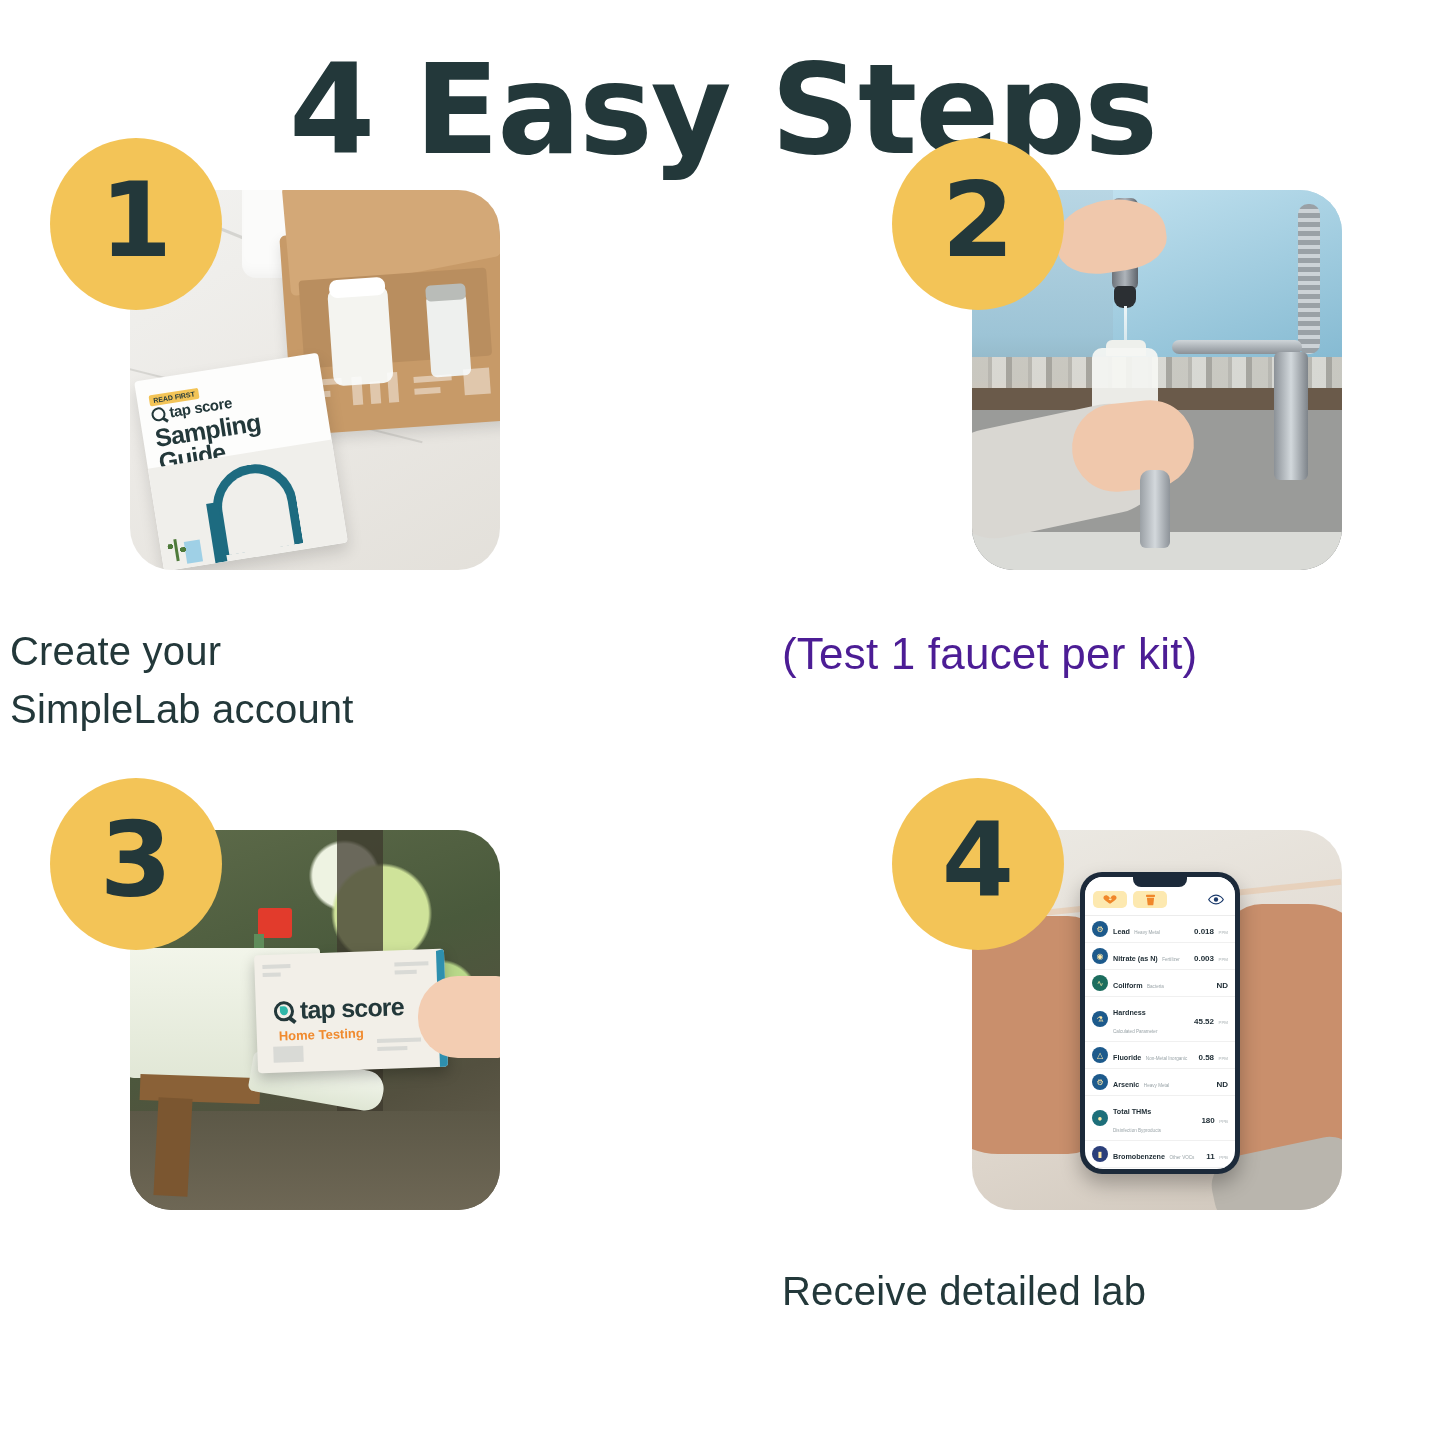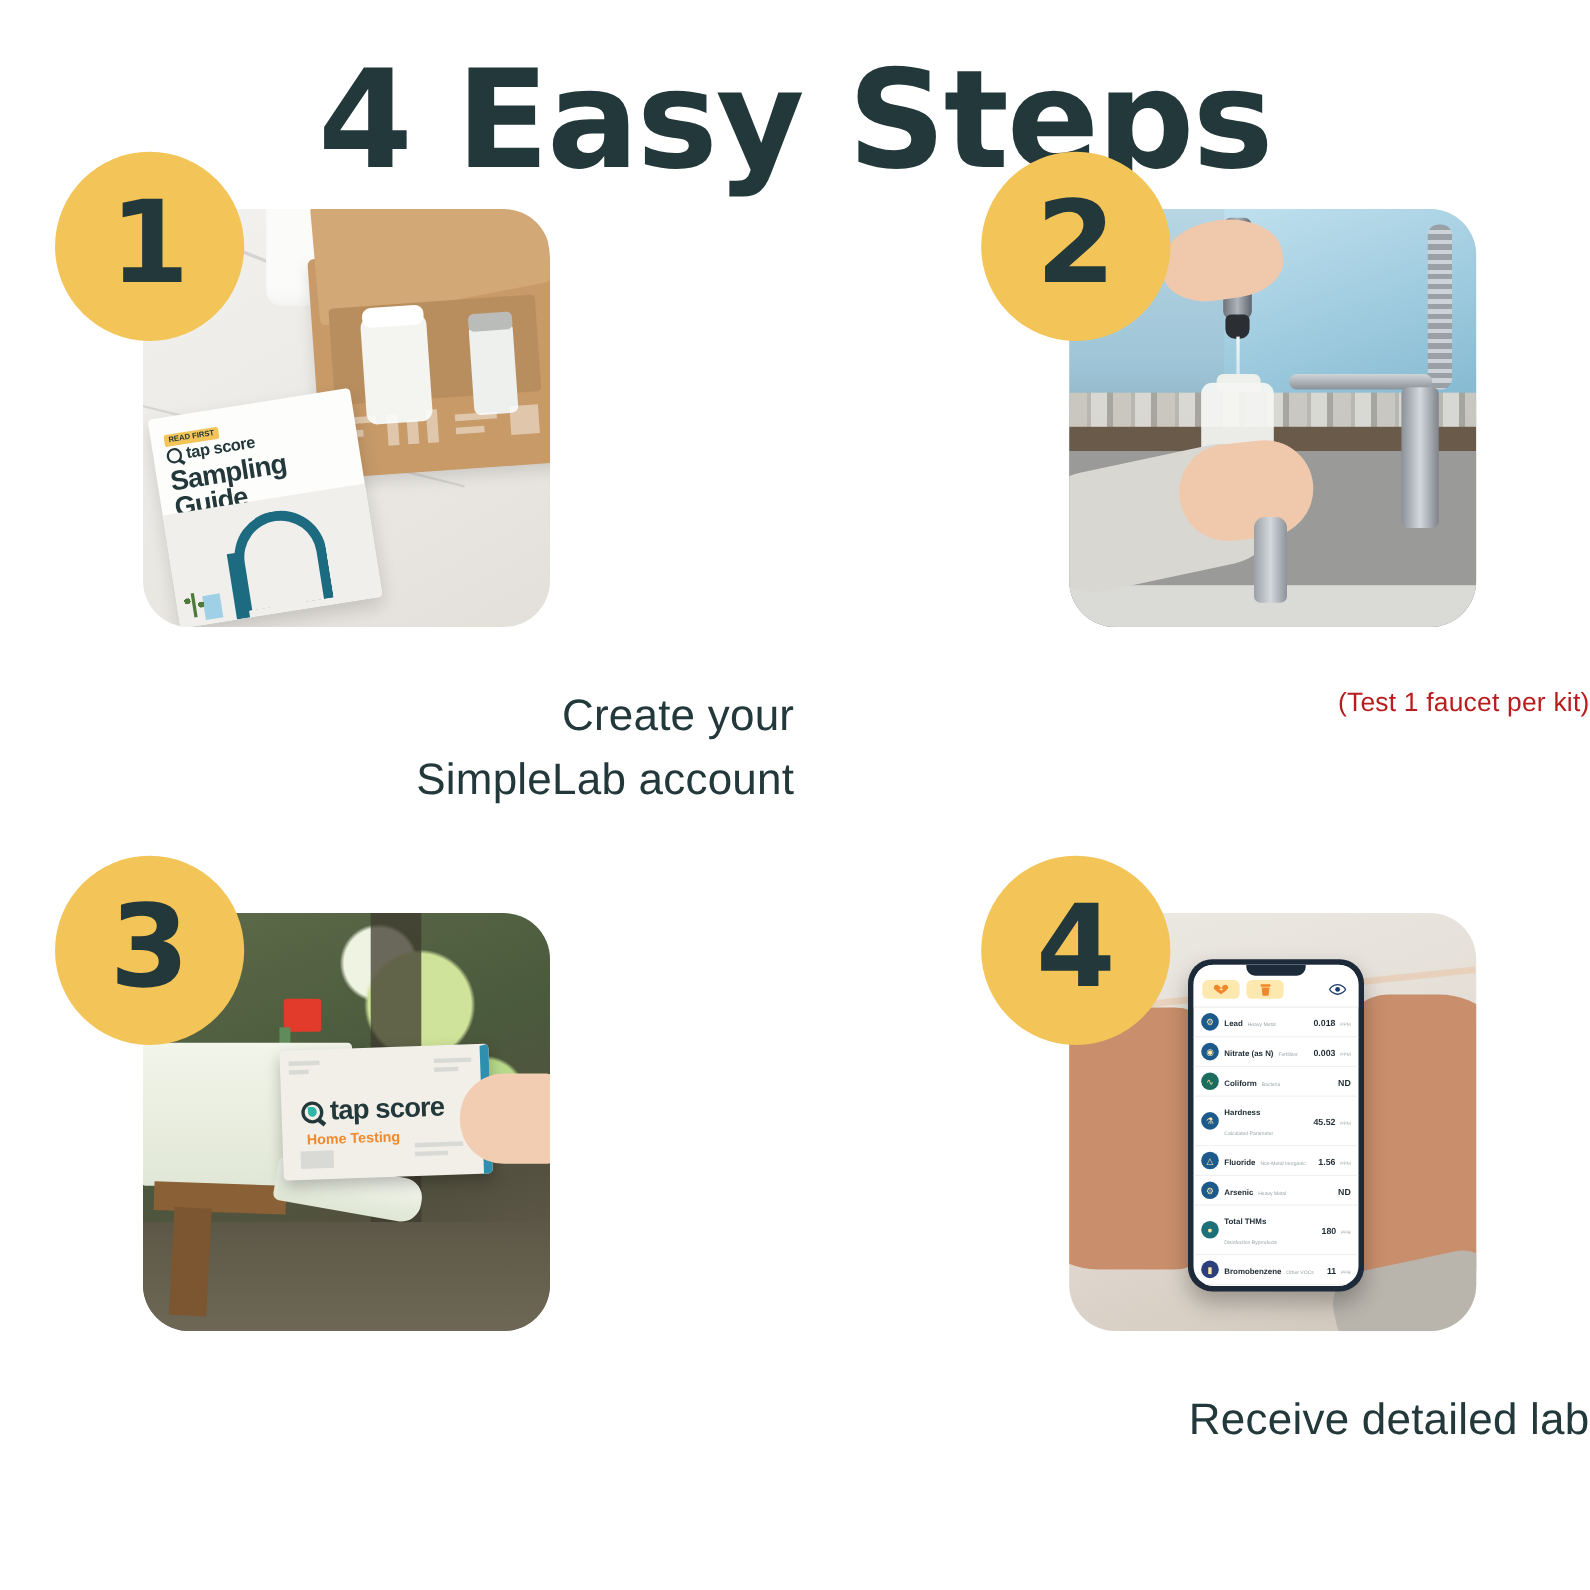--- a/index.html
+++ b/index.html
@@ -55,34 +55,34 @@
   .badge span {
     font-family: "DejaVu Sans", sans-serif;
     font-weight: 700;
     font-size: 104px;
     color: #23383a;
     line-height: 1;
     transform: translateY(-4px);
   }
 
   .caption {
-    text-align: right;
+    text-align: left;
     margin-top: 52px;
     color: #23383a;
     font-size: 40px;
     line-height: 1.45;
     font-weight: 400;
     letter-spacing: 0.2px;
   }
   .caption .line { display: block; }
   .sub-caption {
     display: block;
     margin-top: 10px;
-    color: #b91c1c;
-    font-size: 24px;
+    color: #4c1d95;
+    font-size: 44px;
     letter-spacing: 0.2px;
   }
   .step-2 .caption, .step-4 .caption { margin-left: 60px; }
   .step-1 .caption, .step-3 .caption { margin-left: 10px; }
 
   
   .ph1 { background: linear-gradient(150deg,#f2f2f0 0%, #eceae6 45%, #e3e0da 100%); }
   .marble-v1 { position:absolute; left:10%; top:18%; width:70%; height:3px; background:rgba(180,180,175,.45); transform:rotate(22deg); }
   .marble-v2 { position:absolute; left:-5%; top:56%; width:85%; height:2px; background:rgba(175,175,170,.38); transform:rotate(14deg); }
   .pot { position:absolute; left:112px; top:-20px; width:104px; height:108px; background:#fbfbfa; border-radius:8px 8px 14px 14px; box-shadow:inset -12px 0 18px rgba(0,0,0,.07); }
@@ -397,21 +397,21 @@
                     <span class="runit">PPM</span>
                   </span>
                 </div>
                 <div class="row">
                   <span class="ricon" style="background: rgb(29, 90, 140); color: rgb(255, 233, 168); font-size: 8px;">△</span>
                   <span class="rtext">
                     <span class="rname">Fluoride</span>
                     <span class="rcat">Non-Metal Inorganic</span>
                   </span>
                   <span class="rval">
-                    <span class="rnum">1.56</span>
+                    <span class="rnum">0.58</span>
                     <span class="runit">PPM</span>
                   </span>
                 </div>
                 <div class="row">
                   <span class="ricon" style="background: rgb(29, 90, 140); color: rgb(255, 233, 168); font-size: 8px;">⚙</span>
                   <span class="rtext">
                     <span class="rname">Arsenic</span>
                     <span class="rcat">Heavy Metal</span>
                   </span>
                   <span class="rval">

